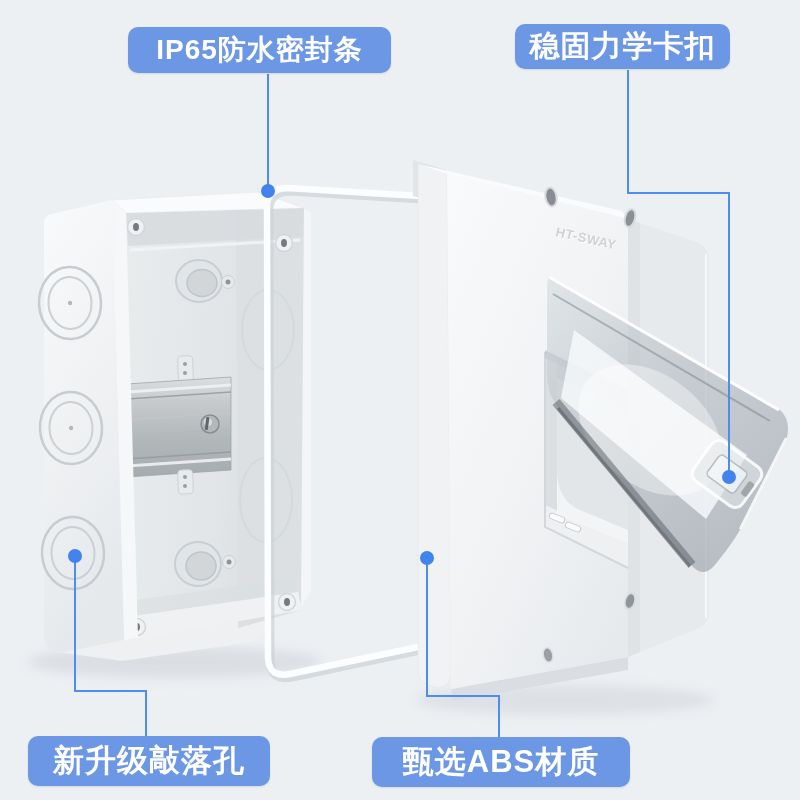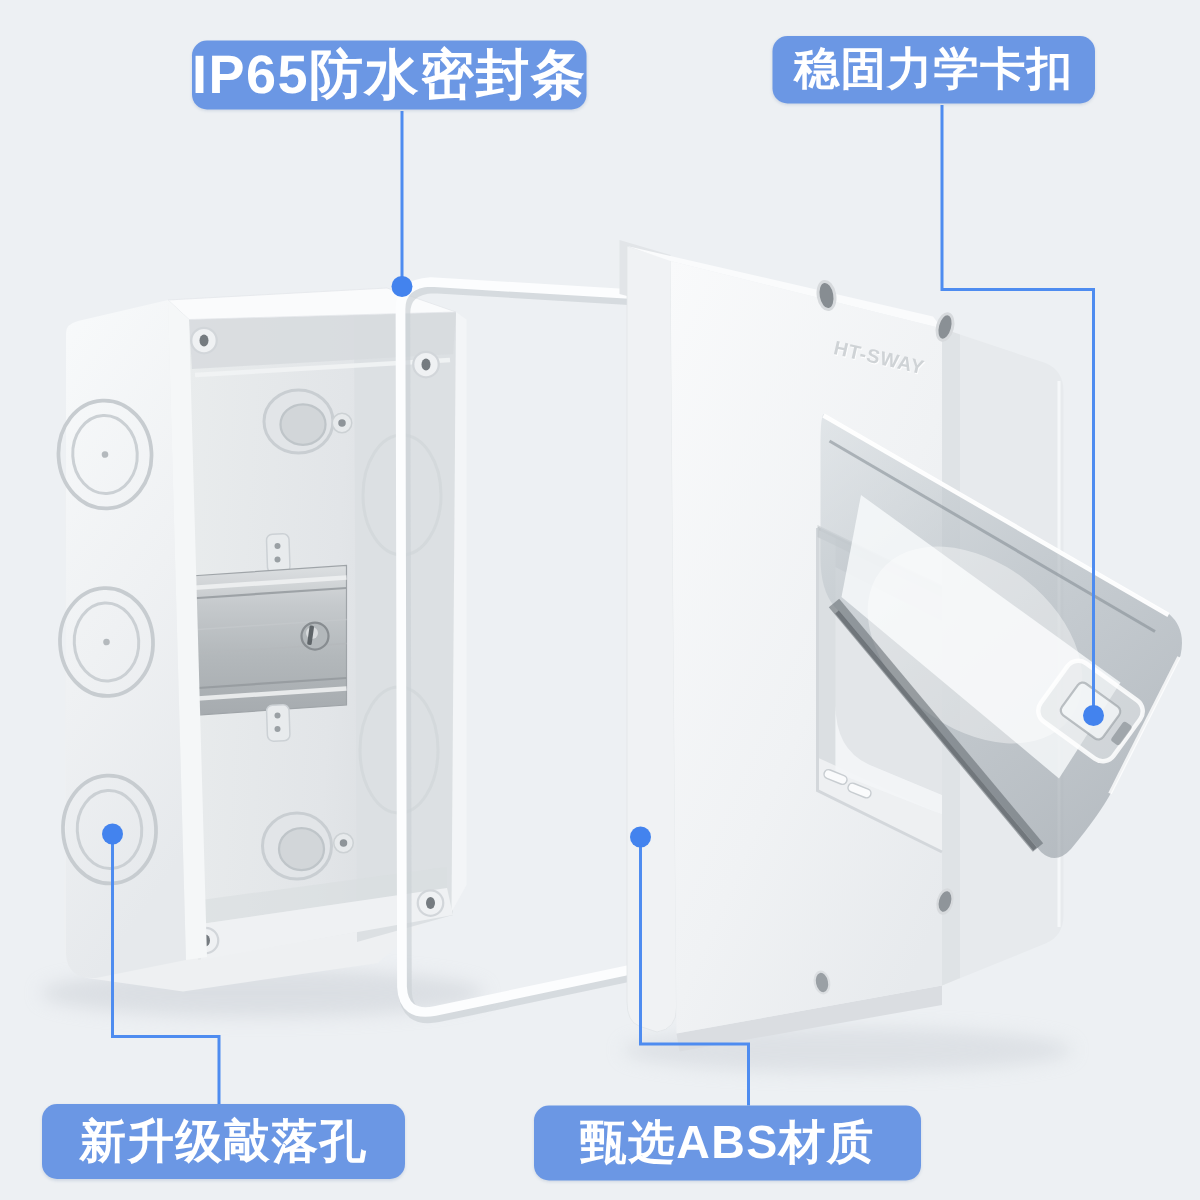--- a/index.html
+++ b/index.html
@@ -8,24 +8,24 @@
     background:#EDF0F3;
     font-family:"Liberation Sans","DejaVu Sans",sans-serif;
   }
   .stage svg{position:absolute;left:0;top:0;}
   .callout-label{
     position:absolute;display:flex;align-items:center;justify-content:center;
     background:#6B97E4;color:#FFFFFF;border-radius:10px;
     font-weight:bold;letter-spacing:1px;white-space:nowrap;
     box-shadow:0 1px 2px rgba(80,110,160,0.18);
   }
-  #lbl-seal    {left:128px;top:27px; width:263px;height:46px;font-size:36px;}
+  #lbl-seal    {left:128px;top:27px; width:263px;height:46px;font-size:28px;}
   #lbl-buckle  {left:515px;top:24px; width:215px;height:45px;font-size:30px;}
   #lbl-knockout{left:28px; top:736px;width:242px;height:50px;font-size:31px;}
-  #lbl-abs     {left:356px;top:737px;width:258px;height:50px;font-size:31px;}
+  #lbl-abs     {left:372px;top:737px;width:258px;height:50px;font-size:31px;}
 </style>
 </head>
 <body>
 
 <div class="stage">
 
 <svg width="800" height="800" viewBox="0 0 800 800">
   <defs>
     <filter id="blur6" x="-60%" y="-60%" width="220%" height="220%">
           <feGaussianBlur stdDeviation="6"></feGaussianBlur>

